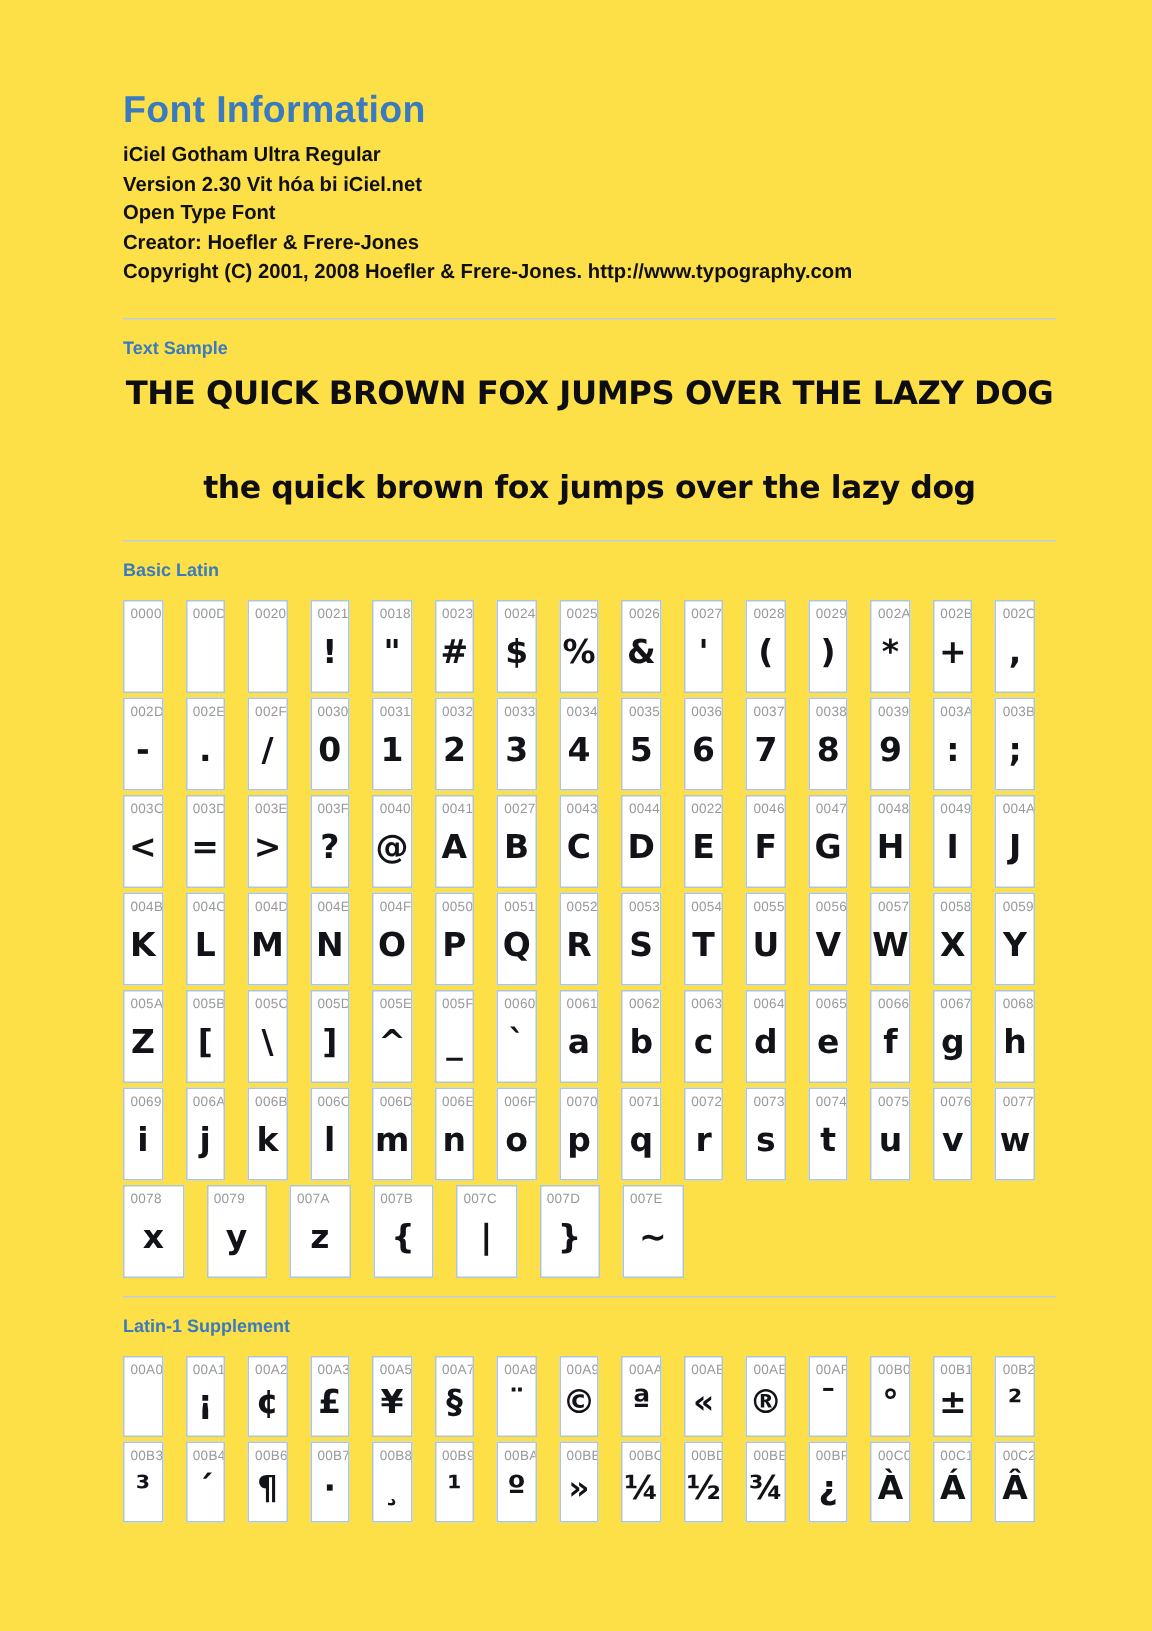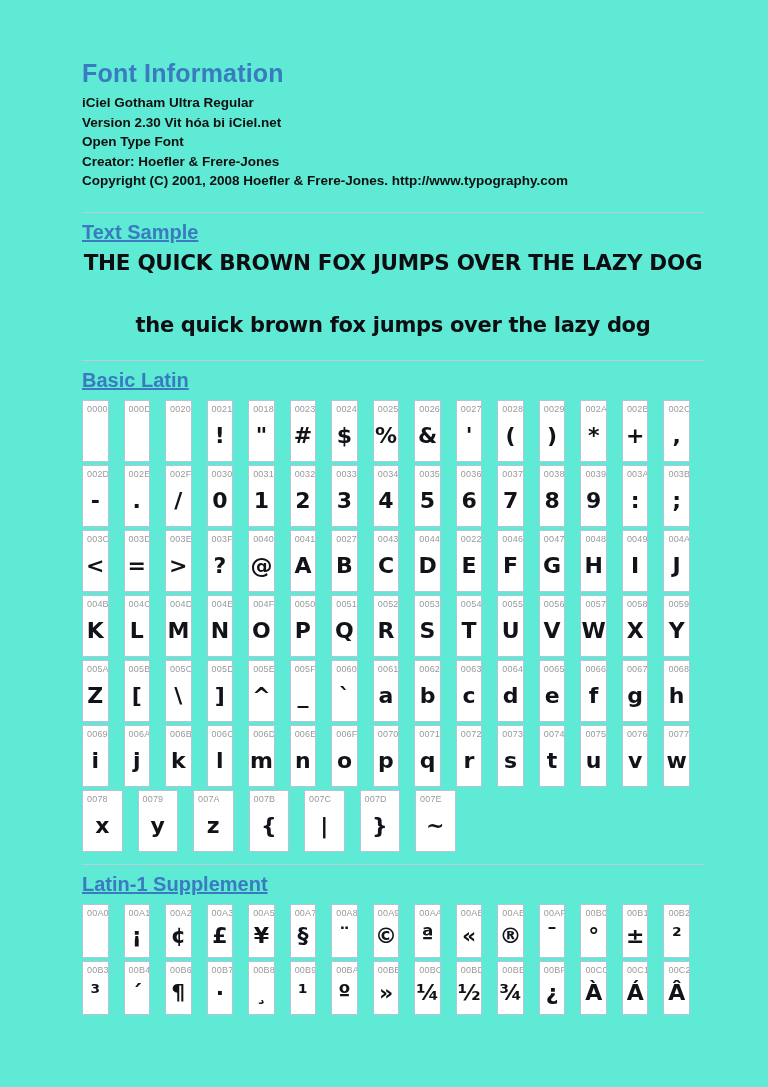--- a/index.html
+++ b/index.html
@@ -1,21 +1,21 @@
 <!DOCTYPE html>
 <html><head>
 <meta charset="utf-8">
 <style>
   * { margin: 0; padding: 0; box-sizing: border-box; }
   html, body { background: #ffffff; }
   .page {
     position: relative;
     width: 768px;
     height: 1087px;
-    background: #5eead4;
+    background: #fde047;
     font-family: "Liberation Sans", sans-serif;
     overflow: hidden;
   }
   .content {
     position: absolute;
     left: 82px;
     top: 0;
     width: 622px;
   }
   .doc-title {
@@ -38,25 +38,24 @@
   .divider {
     border: none;
     border-top: 1px solid #bccede;
     height: 0;
   }
   .div1 { margin-top: 21px; }
   .div2 { margin-top: 22px; }
   .div3 { margin-top: 12px; }
   .section-heading {
     margin-top: 9px;
-    font-size: 20px;
+    font-size: 12px;
     line-height: 20px;
     font-weight: bold;
     color: #3a7abf;
-    text-decoration: underline;
   }
   .sample-upper {
     margin-top: 8px;
     text-align: center;
     font-family: "DejaVu Sans", sans-serif;
     font-weight: bold;
     font-size: 21.5px;
     line-height: 26px;
     color: #0e0e12;
     letter-spacing: -0.3px;

